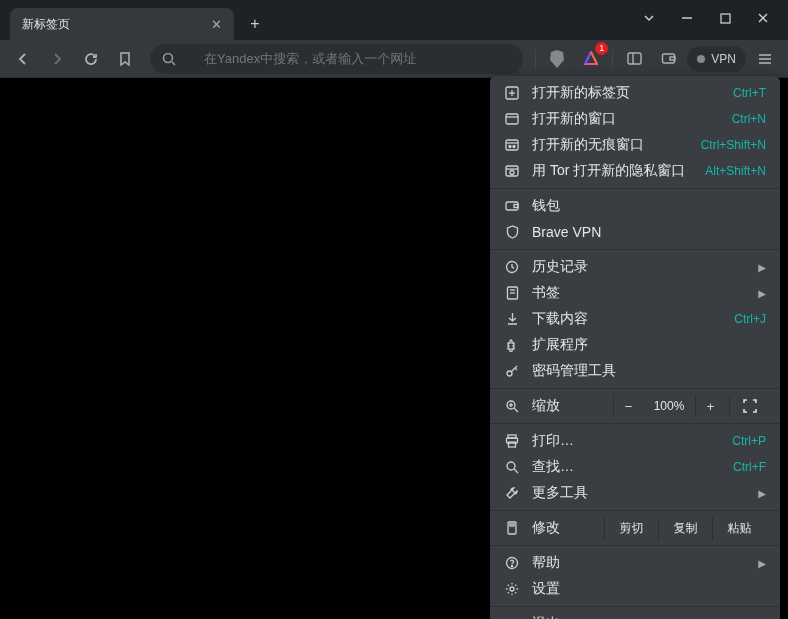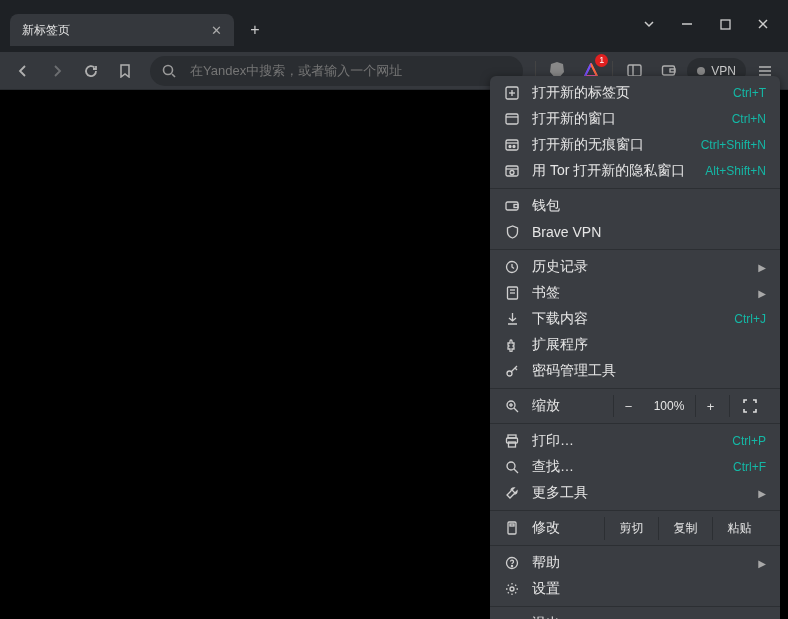--- a/index.html
+++ b/index.html
@@ -6,21 +6,21 @@
   body {
     width: 788px; height: 619px;
     background: #000;
     font-family: "Segoe UI", "Microsoft YaHei", sans-serif;
     font-size: 13px;
     color: #e3e3e3;
     overflow: hidden;
     position: relative;
   }
   .titlebar {
-    height: 52px;
+    height: 40px;
     background: #1e2125;
     display: flex;
     align-items: center;
   }
   .tabs { display: flex; flex: 1; padding-left: 10px; padding-top: 8px; }
   .tab {
     background: #35383d;
     height: 32px;
     width: 224px;
     border-radius: 8px 8px 0 0;
@@ -51,21 +51,21 @@
     position: relative;
   }
   .addr {
     flex: 1;
     height: 30px;
     background: #2a2d31;
     border-radius: 15px;
     display: flex;
     align-items: center;
     padding: 0 12px;
-    gap: 14px;
+    gap: 28px;
     margin: 0 6px;
     justify-content: flex-end;
   }
   .addr input {
     background: transparent;
     border: none;
     outline: none;
     color: #999;
     font-size: 13px;
     flex: 1;

